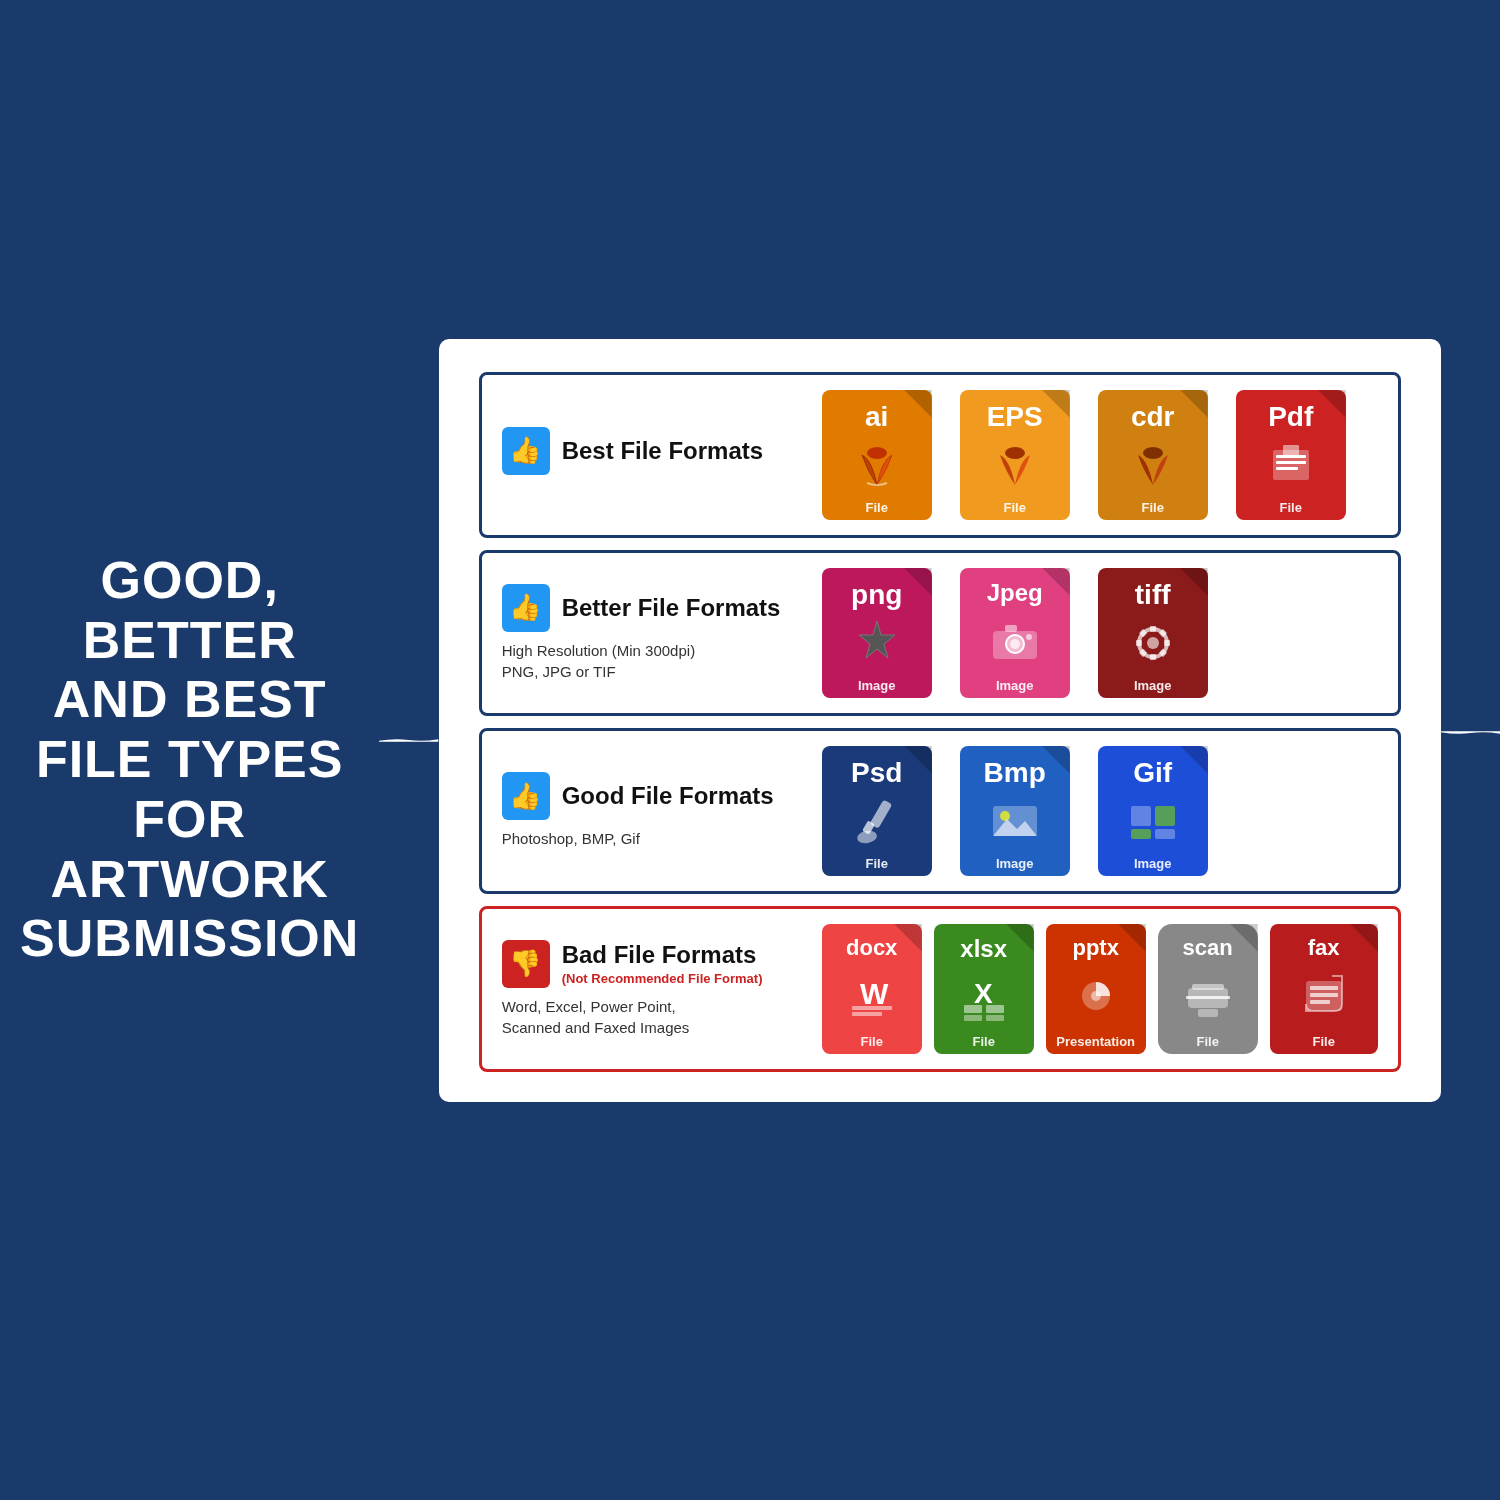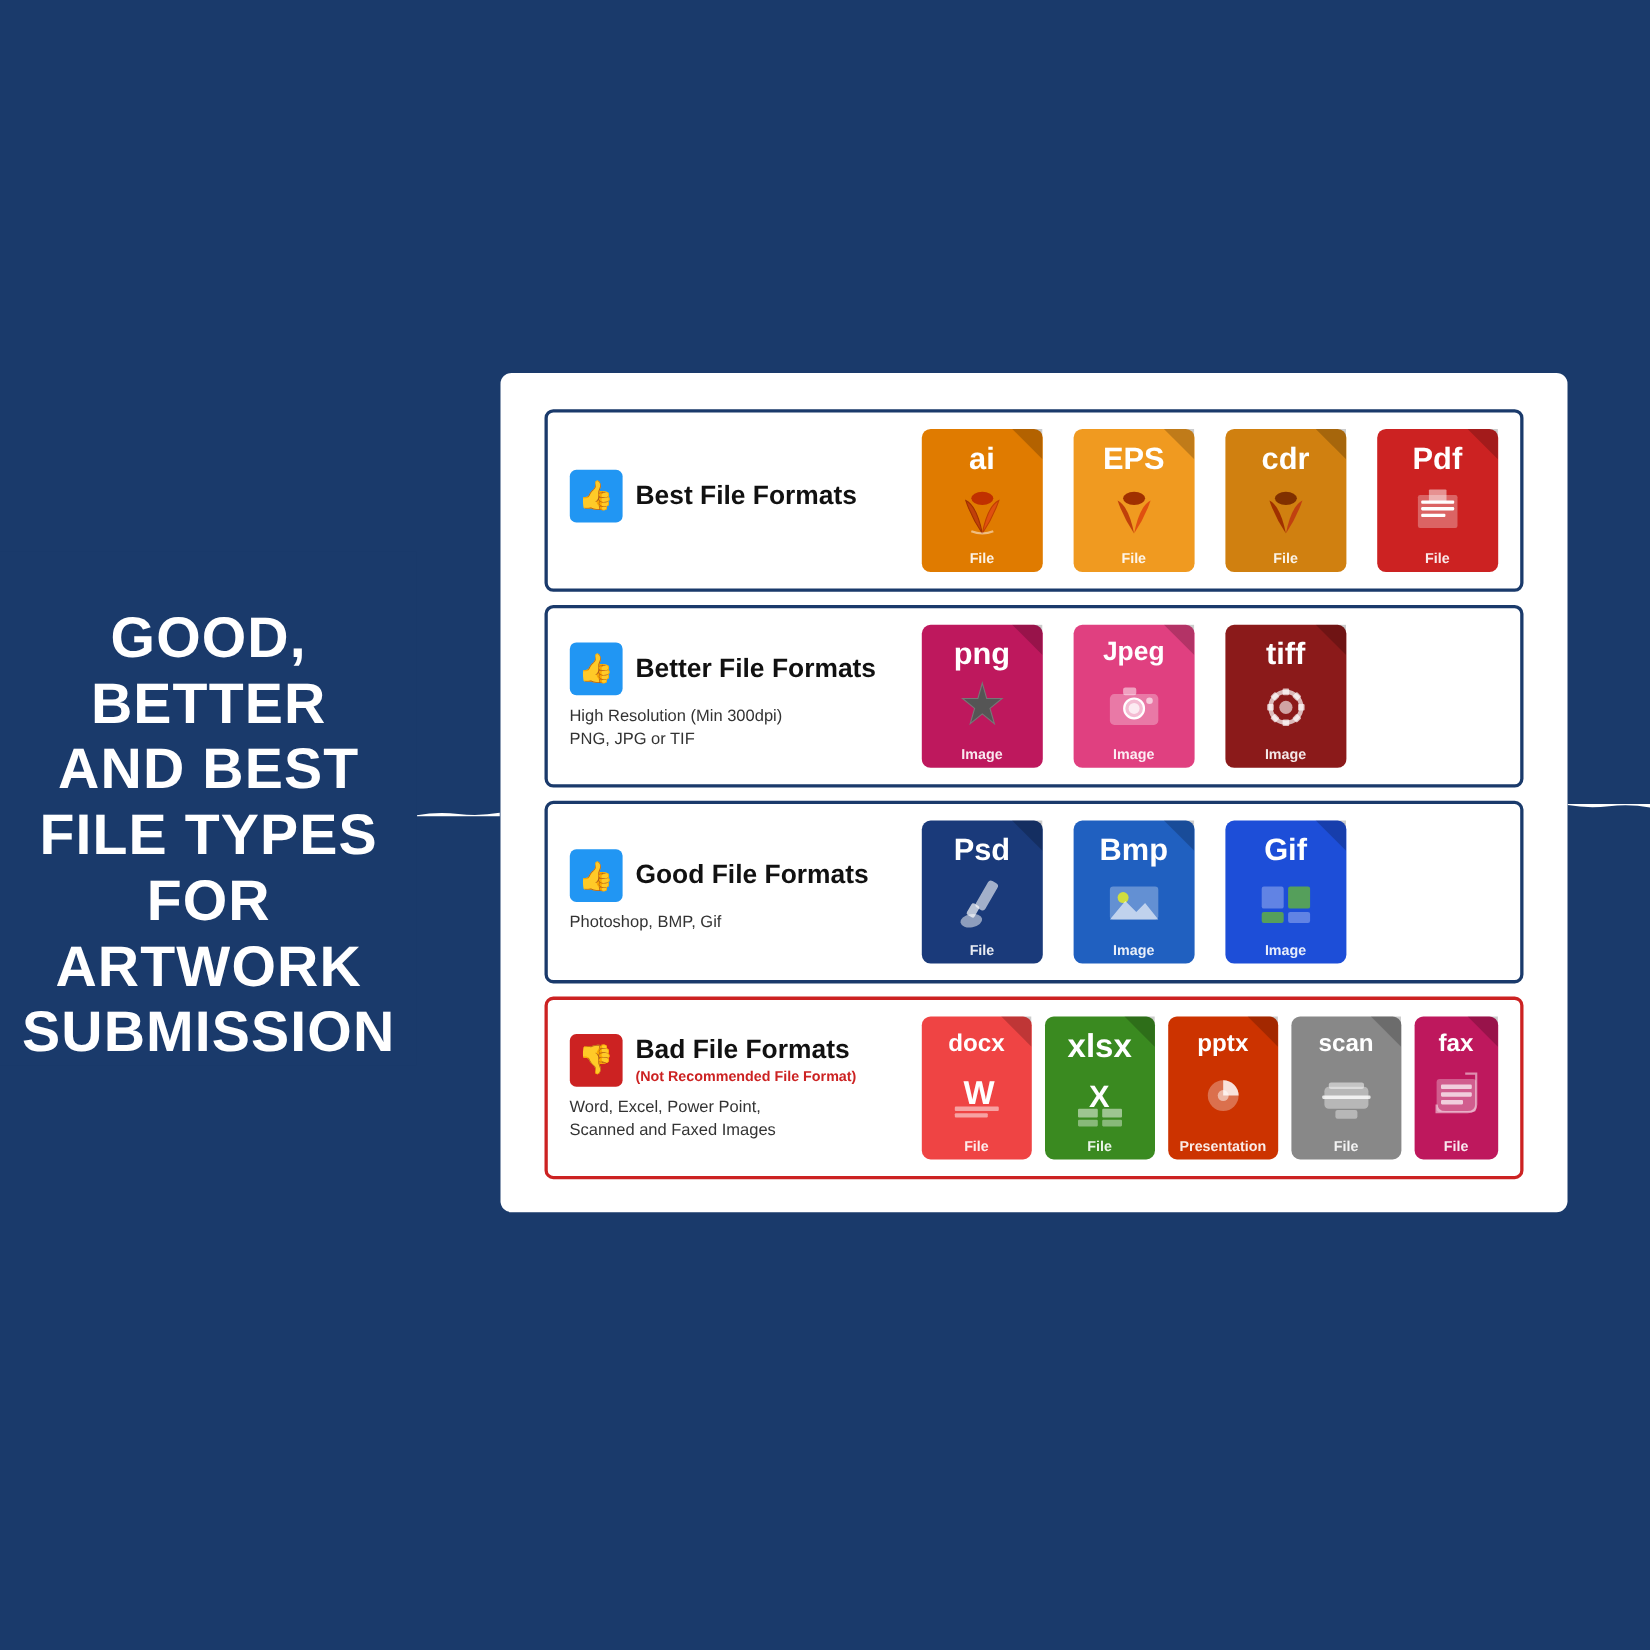--- a/index.html
+++ b/index.html
@@ -393,21 +393,21 @@
             <svg class="icon-svg" viewBox="0 0 60 60">
               <text x="18" y="38" font-size="30" font-weight="900" fill="white" font-family="Arial">W</text>
               <rect x="10" y="40" width="40" height="4" rx="1" fill="rgba(255,255,255,0.5)"></rect>
               <rect x="10" y="46" width="30" height="4" rx="1" fill="rgba(255,255,255,0.5)"></rect>
             </svg>
           </div>
           <div class="file-sublabel">File</div>
         </div>
 
         <div class="file-icon" style="background:#3a8a20; width:100px;">
-          <div class="file-label" style="font-size:30px;">xlsx</div>
+          <div class="file-label" style="font-size:24px;">xlsx</div>
           <div class="file-icon-center">
             <svg class="icon-svg" viewBox="0 0 60 60">
               <text x="20" y="36" font-size="28" font-weight="900" fill="white" font-family="Arial">X</text>
               <rect x="10" y="38" width="18" height="8" rx="1" fill="rgba(255,255,255,0.5)"></rect>
               <rect x="32" y="38" width="18" height="8" rx="1" fill="rgba(255,255,255,0.5)"></rect>
               <rect x="10" y="48" width="18" height="6" rx="1" fill="rgba(255,255,255,0.4)"></rect>
               <rect x="32" y="48" width="18" height="6" rx="1" fill="rgba(255,255,255,0.4)"></rect>
             </svg>
           </div>
           <div class="file-sublabel">File</div>
@@ -418,34 +418,34 @@
           <div class="file-icon-center">
             <svg class="icon-svg" viewBox="0 0 60 60">
               <circle cx="30" cy="30" r="14" fill="rgba(255,255,255,0.3)"></circle>
               <path d="M30,30 L30,16 A14,14 0 0,1 44,30 Z" fill="rgba(255,255,255,0.8)"></path>
               <circle cx="30" cy="30" r="5" fill="rgba(255,255,255,0.5)"></circle>
             </svg>
           </div>
           <div class="file-sublabel">Presentation</div>
         </div>
 
-        <div class="file-icon" style="background:#888888; width:100px;">
+        <div class="file-icon" style="background:#888888; width:100px;border-radius:14px;">
           <div class="file-label" style="font-size:22px;">scan</div>
           <div class="file-icon-center">
             <svg class="icon-svg" viewBox="0 0 60 60">
               <rect x="10" y="22" width="40" height="20" rx="4" fill="rgba(255,255,255,0.4)"></rect>
               <rect x="14" y="18" width="32" height="6" rx="2" fill="rgba(255,255,255,0.5)"></rect>
               <rect x="8" y="30" width="44" height="3" rx="1" fill="rgba(255,255,255,0.8)"></rect>
               <rect x="20" y="43" width="20" height="8" rx="2" fill="rgba(255,255,255,0.4)"></rect>
             </svg>
           </div>
           <div class="file-sublabel">File</div>
         </div>
 
-        <div class="file-icon" style="background:#be185d; width:76px;">
+        <div class="file-icon" style="background:#b91c1c; width:108px;">
           <div class="file-label" style="font-size:22px;">fax</div>
           <div class="file-icon-center">
             <svg class="icon-svg" viewBox="0 0 60 60">
               <rect x="12" y="15" width="36" height="30" rx="3" fill="rgba(255,255,255,0.3)"></rect>
               <rect x="16" y="20" width="28" height="4" rx="1" fill="rgba(255,255,255,0.7)"></rect>
               <rect x="16" y="27" width="28" height="4" rx="1" fill="rgba(255,255,255,0.7)"></rect>
               <rect x="16" y="34" width="20" height="4" rx="1" fill="rgba(255,255,255,0.7)"></rect>
               <path d="M38,10 L48,10 L48,38 Q48,45 40,45 L12,45 L12,38 Q12,45 20,45" fill="none" stroke="rgba(255,255,255,0.5)" stroke-width="2"></path>
             </svg>
           </div>

